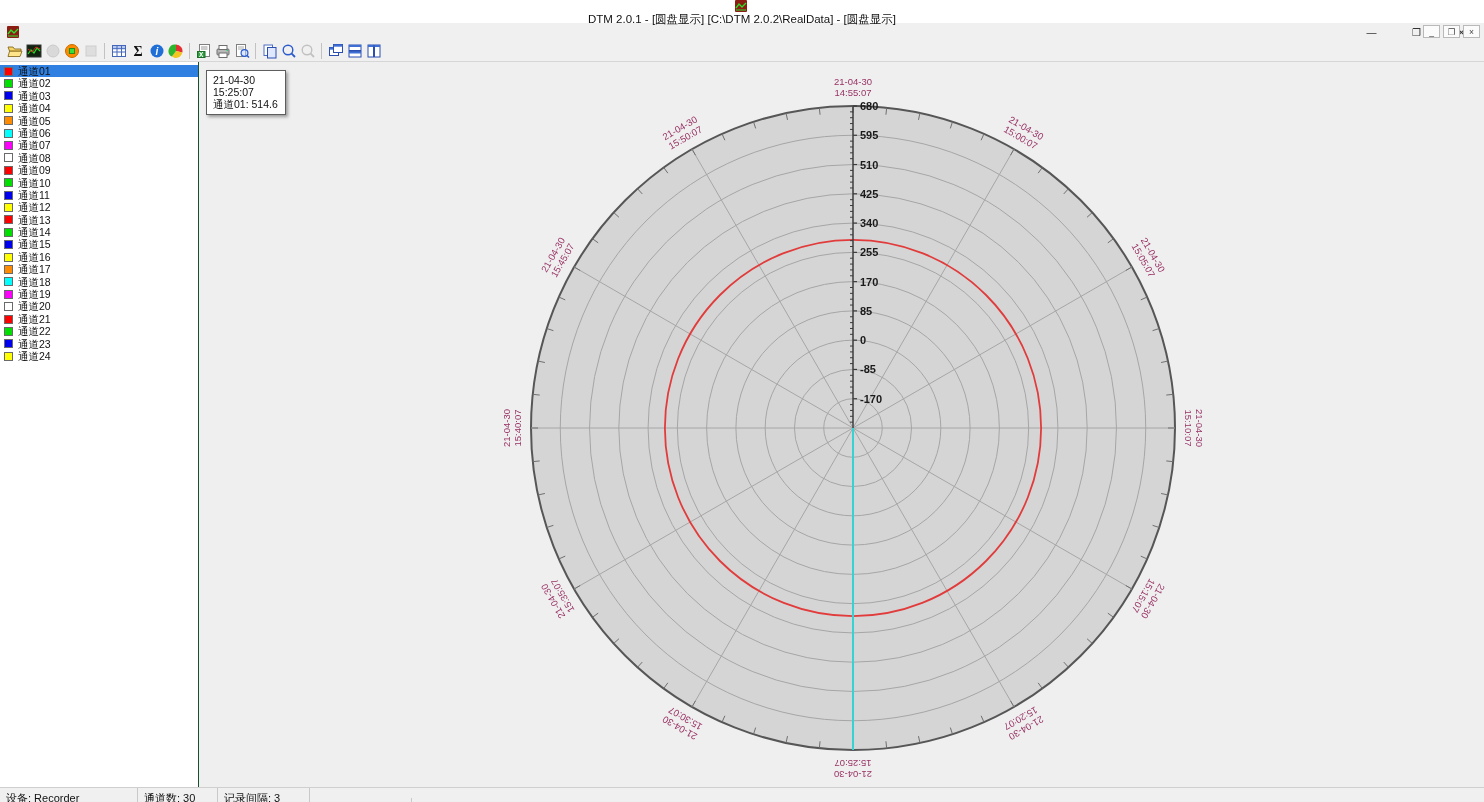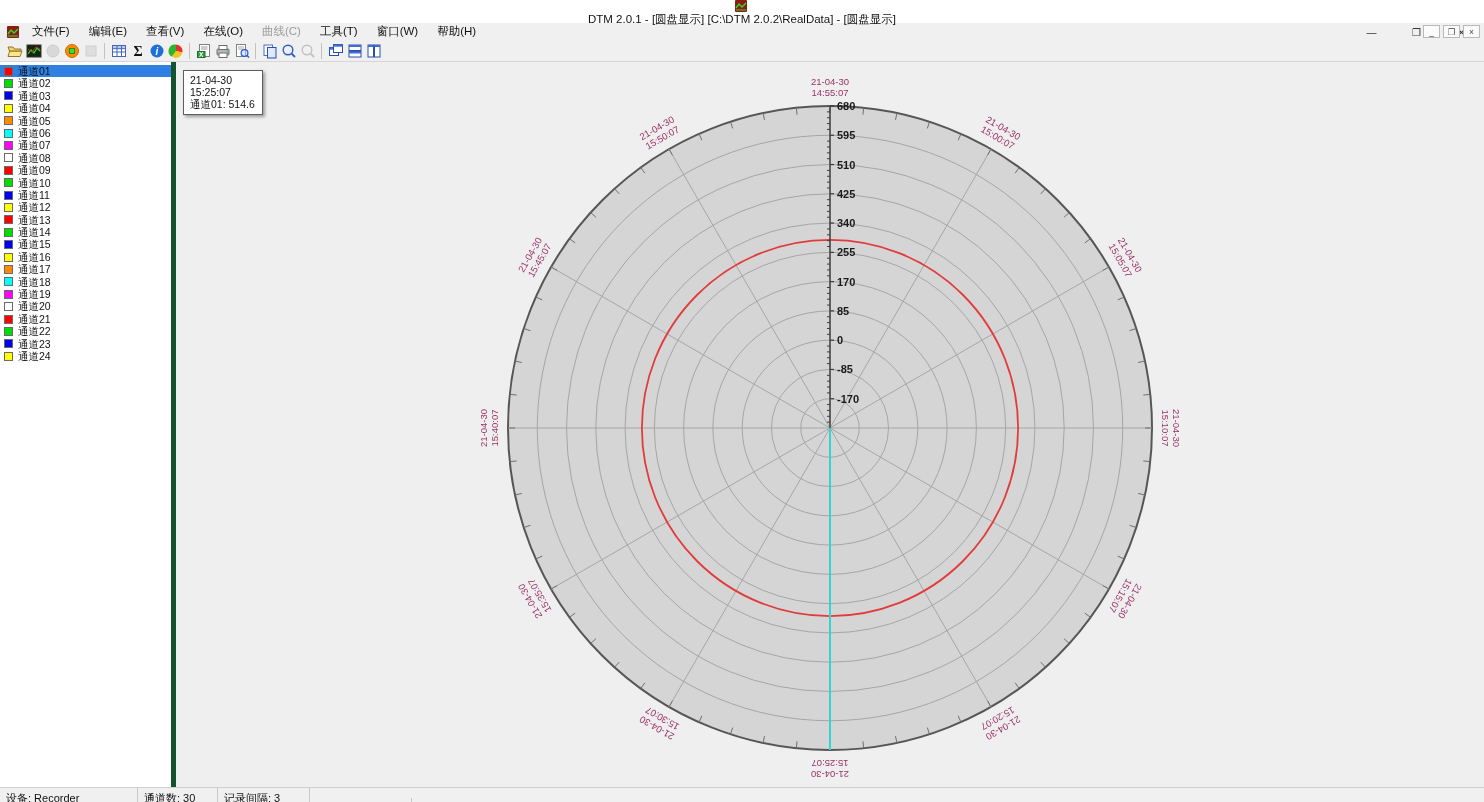--- a/index.html
+++ b/index.html
@@ -23,21 +23,21 @@
   .child-controls { margin-left:auto; display:flex; gap:3px; margin-right:4px; }
   .child-btn { width:17px; height:13px; border:1px solid #b9b9b9; background:#fbfbfb; font-size:8.5px; line-height:10px;
                display:flex; align-items:center; justify-content:center; color:#444; }
   
   .toolbar { height:22px; background:#f0f0f0; border-bottom:1px solid #d6d6d6; display:flex; align-items:center; padding-left:5px; }
   .tb-btn { width:19px; height:20px; display:flex; align-items:center; justify-content:center; }
   .tb-btn.disabled { filter:grayscale(1) opacity(.45); }
   .tb-sep { width:1px; height:16px; background:#c2c2c2; margin:0 4px; }
   
   .main { display:flex; height:725px; }
-  .sidebar { width:176px; background:#ffffff; border-right:5px solid #14532d; padding-top:3px; }
+  .sidebar { width:199px; background:#ffffff; border-right:1px solid #14532d; padding-top:3px; }
   .ch-row { height:12.4px; line-height:12.4px; display:flex; align-items:center; font-size:10.5px; cursor:default; }
   .ch-row.selected { background:#2f80e0; }
   .ch-swatch { width:9px; height:9px; border:1px solid #6a6a6a; margin:0 5px 0 4px; flex:none; }
   .chart-area { position:relative; flex:1; background:#efefef; }
   .chart-area svg { position:absolute; left:0; top:0; }
   
   .tooltip {
     position:absolute; left:7px; top:8px; z-index:5;
     background:#ffffff; border:1px solid #5e5e5e;
     box-shadow:inset 1px 1px 0 #fff, 2px 2px 3px rgba(0,0,0,.35);
@@ -69,30 +69,20 @@
 </div>
 
 <div class="menubar">
   <span class="app-icon">
     <svg width="12" height="12">
         <rect width="12" height="12" rx="1" fill="#8c1d12"></rect>
         <polyline points="1,8 4,4 7,7 11,3" stroke="#2ee02e" stroke-width="1.3" fill="none"></polyline>
         <line x1="1" y1="10" x2="11" y2="10" stroke="#2ee02e" stroke-width="1"></line>
       </svg>
   </span>
-  <div id="menu-items" style="display:flex;">
-      <span class="menu-item">文件(F)</span>
-      <span class="menu-item">编辑(E)</span>
-      <span class="menu-item">查看(V)</span>
-      <span class="menu-item">在线(O)</span>
-      <span class="menu-item disabled">曲线(C)</span>
-      <span class="menu-item">工具(T)</span>
-      <span class="menu-item">窗口(W)</span>
-      <span class="menu-item">帮助(H)</span>
-    </div>
   <div class="child-controls">
     <span class="child-btn">_</span>
     <span class="child-btn">❐</span>
     <span class="child-btn">×</span>
   </div>
 </div>
 
 <div class="toolbar" id="toolbar">
     <div class="tb-btn">
       <svg width="16" height="16">

